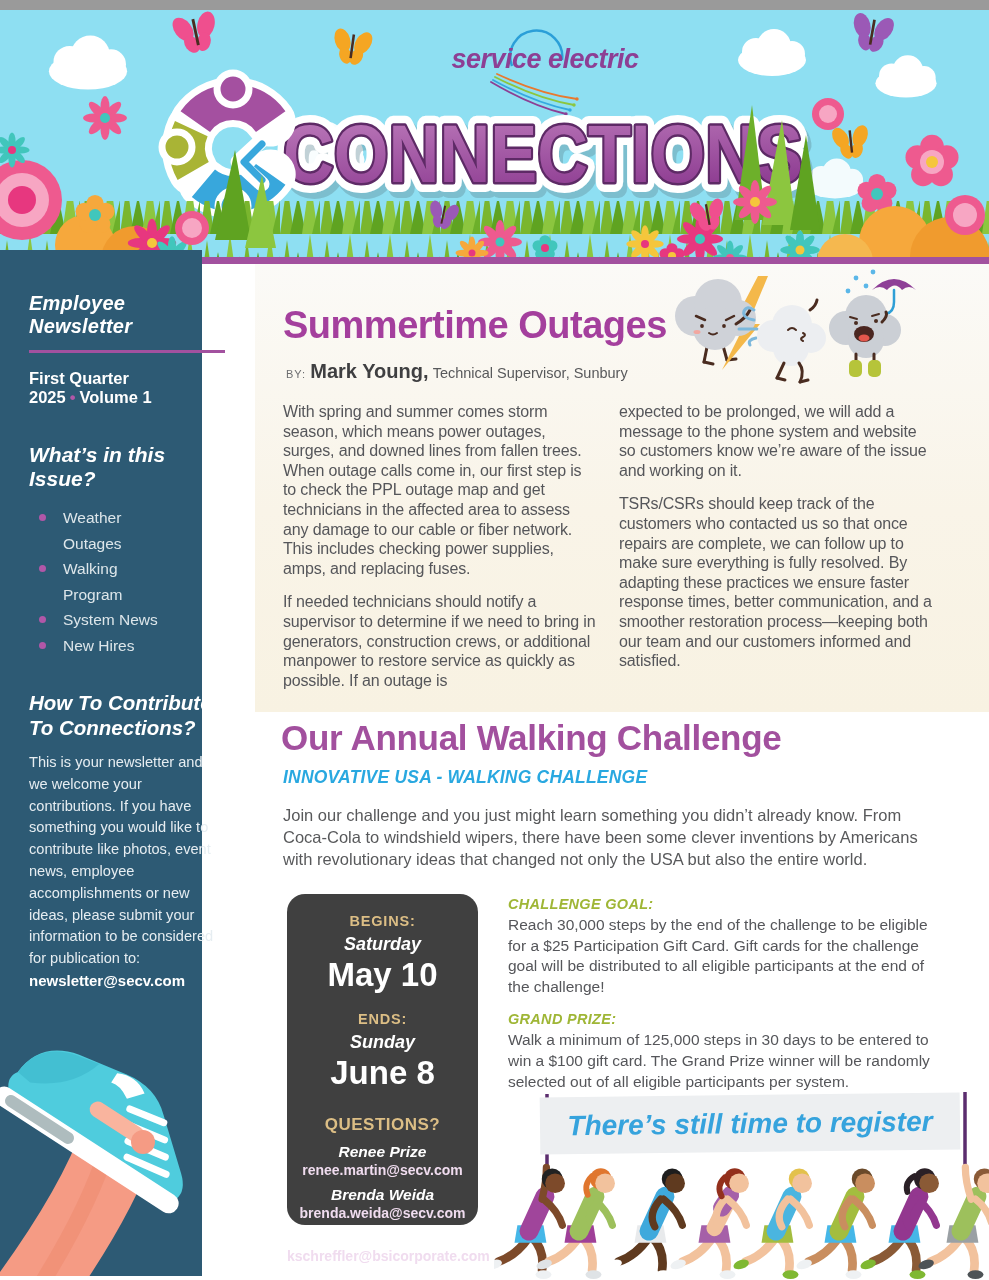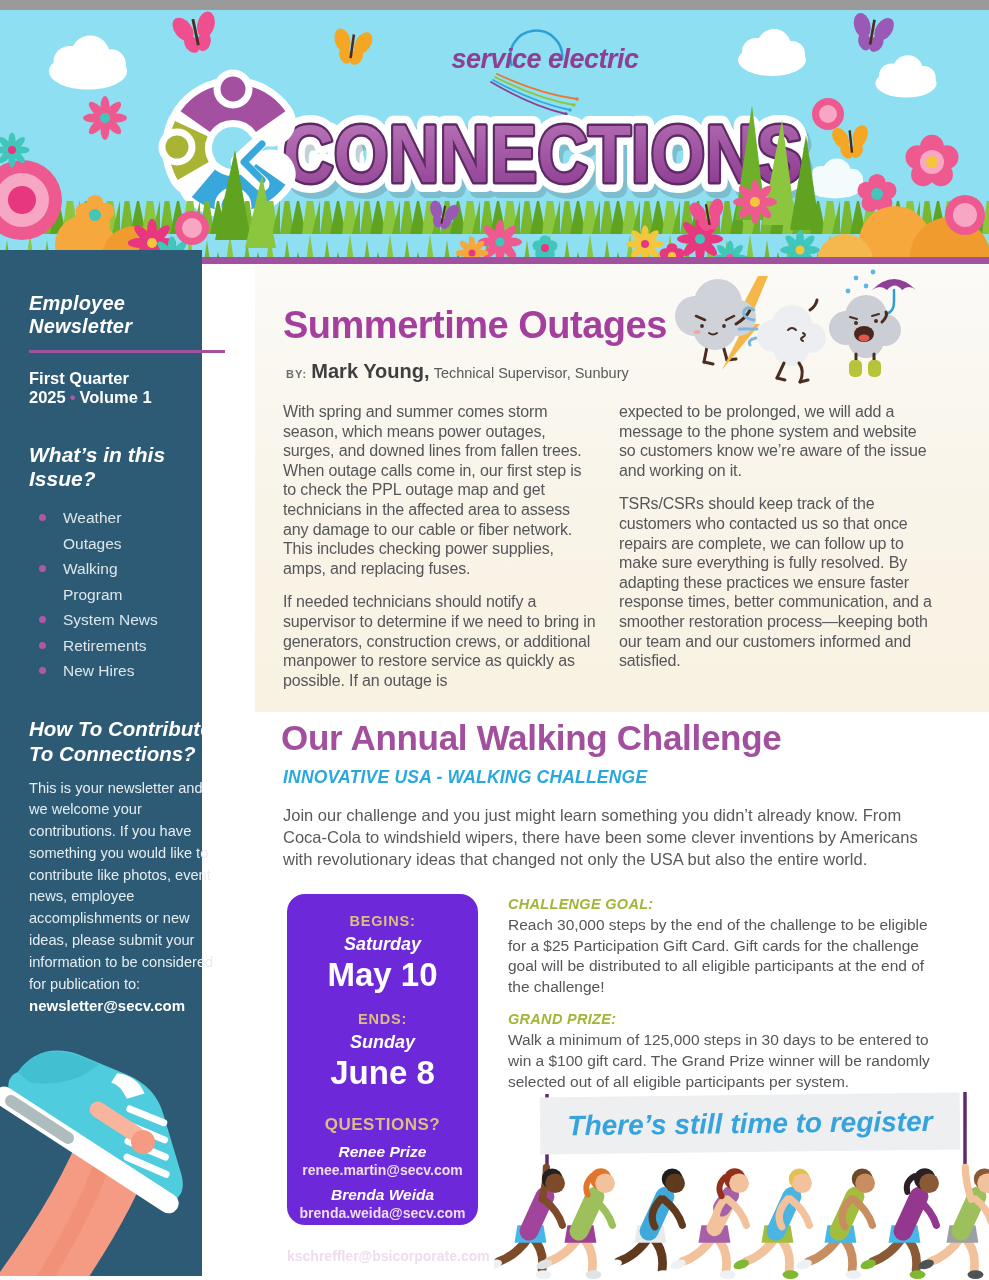--- a/index.html
+++ b/index.html
@@ -24,34 +24,34 @@
   .sb-h3{margin-top:32px;font-style:italic;font-weight:bold;font-size:20.5px;line-height:25px;color:#ffffff;width:190px;}
   .sb-body{margin-top:12px;font-size:14.6px;line-height:21.8px;color:#e6edf1;width:196px;}
   .sb-email{font-weight:bold;font-size:15px;color:#ffffff;}
   .shoe-wrap{position:absolute;left:0;bottom:0;width:285px;height:430px;}
 
   
   .cream{position:absolute;left:255px;top:254px;width:734px;height:448px;
          background:linear-gradient(180deg,#fbfaf7 0%,#f9f4e8 55%,#f8f2e2 100%);}
   .a1-title{position:absolute;left:283px;top:294px;font-size:38px;font-weight:bold;color:#a43f9d;letter-spacing:-.5px;}
   .byline{position:absolute;left:286px;top:350px;font-size:15px;color:#58595b;}
-  .byline .by{font-size:11px;font-weight:bold;letter-spacing:1px;color:#6d6e70;}
+  .byline .by{font-size:11px;font-weight:normal;letter-spacing:1px;color:#6d6e70;}
   .byline .name{font-size:20px;font-weight:bold;color:#3f3f41;}
   .byline .role{font-size:14.5px;color:#58595b;}
   .weather-wrap{position:absolute;left:660px;top:256px;width:262px;height:122px;}
   .cols{position:absolute;left:283px;top:392px;width:650px;display:flex;gap:22px;}
   .col{width:314px;}
   .col p{margin:0 0 14px 0;font-size:16px;line-height:19.6px;color:#55565a;letter-spacing:-.15px;}
 
   .a2-title{position:absolute;left:281px;top:708px;font-size:35px;font-weight:bold;color:#a2509e;letter-spacing:-.3px;}
   .a2-sub{position:absolute;left:283px;top:757px;font-size:17.5px;font-style:italic;font-weight:bold;color:#29a8e0;letter-spacing:.2px;}
   .a2-intro{position:absolute;left:283px;top:794px;width:656px;font-size:16.5px;line-height:22px;color:#58595b;}
 
   .card{position:absolute;left:287px;top:884px;width:191px;height:331px;border-radius:18px;
-        background:#6d28d9;text-align:center;color:#fff;}
+        background:#404040;text-align:center;color:#fff;}
   .c-label{margin-top:19px;font-weight:bold;font-size:14.5px;letter-spacing:.8px;color:#dcbe85;}
   .c-day{margin-top:5px;font-style:italic;font-weight:bold;font-size:18px;}
   .c-date{margin-top:1px;font-weight:bold;font-size:33px;}
   .c-label2{margin-top:17px;font-weight:bold;font-size:14.5px;letter-spacing:.8px;color:#dcbe85;}
   .c-q{margin-top:23px;font-weight:bold;font-size:17px;letter-spacing:.5px;color:#dcbe85;}
   .c-name{margin-top:8px;font-style:italic;font-weight:bold;font-size:15.5px;}
   .c-mail{margin-top:1px;font-size:14px;color:#f0dcef;font-weight:bold;}
 
   .goal{position:absolute;left:508px;top:886px;width:430px;}
   .g-label{font-style:italic;font-weight:bold;font-size:14.5px;letter-spacing:.3px;color:#9fb636;}
@@ -238,21 +238,20 @@
       <div class="sb-title">Employee Newsletter</div>
       <div class="sb-rule"></div>
       <div class="sb-issue">
         <span>First Quarter 2025</span><span class="sep">•</span><span>Volume 1</span>
       </div>
       <div class="sb-h2">What’s in this Issue?</div>
       <ul class="sb-list">
         <li><span class="dot"></span><span>Weather Outages</span></li>
         <li><span class="dot"></span><span>Walking Program</span></li>
         <li><span class="dot"></span><span>System News</span></li>
-        <li><span class="dot"></span><span>Retirements</span></li>
         <li><span class="dot"></span><span>New Hires</span></li>
       </ul>
       <div class="sb-h3">How To Contribute To Connections?</div>
       <div class="sb-body">
         <span>This is your newsletter and we welcome your contributions. If you have something you would like to contribute like photos, event news, employee accomplishments or new ideas, please submit your information to be considered for publication to:</span><br>
         <span class="sb-email">newsletter@secv.com</span>
       </div>
     </div>
 
     <div class="shoe-wrap">

